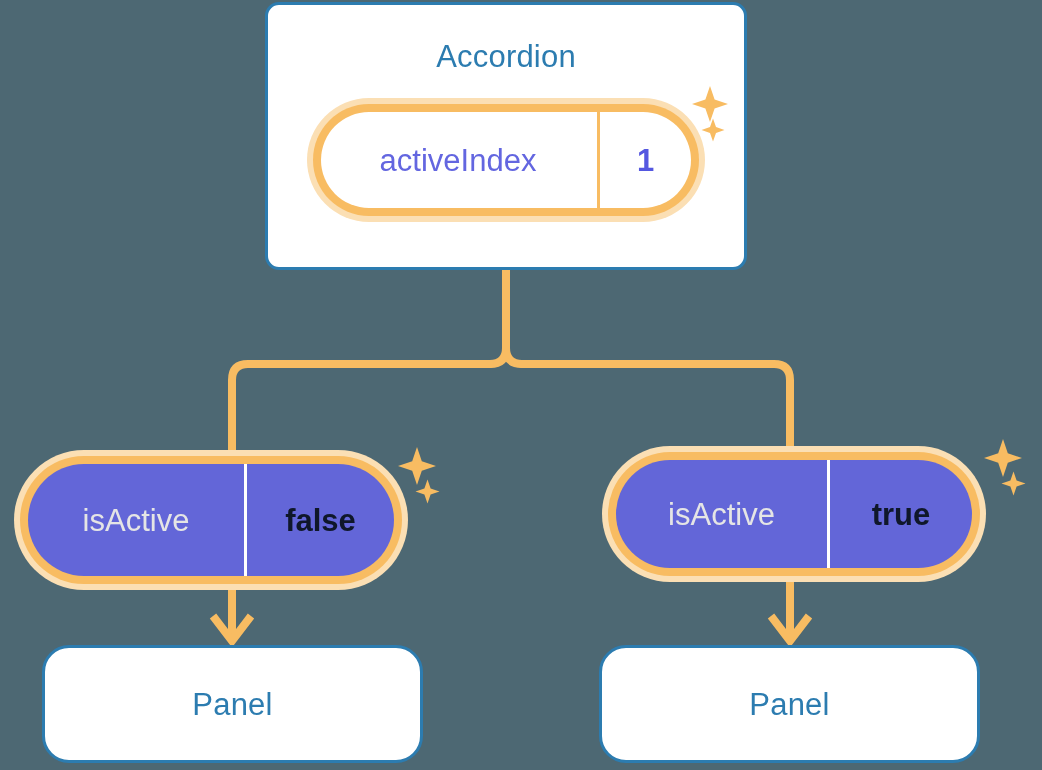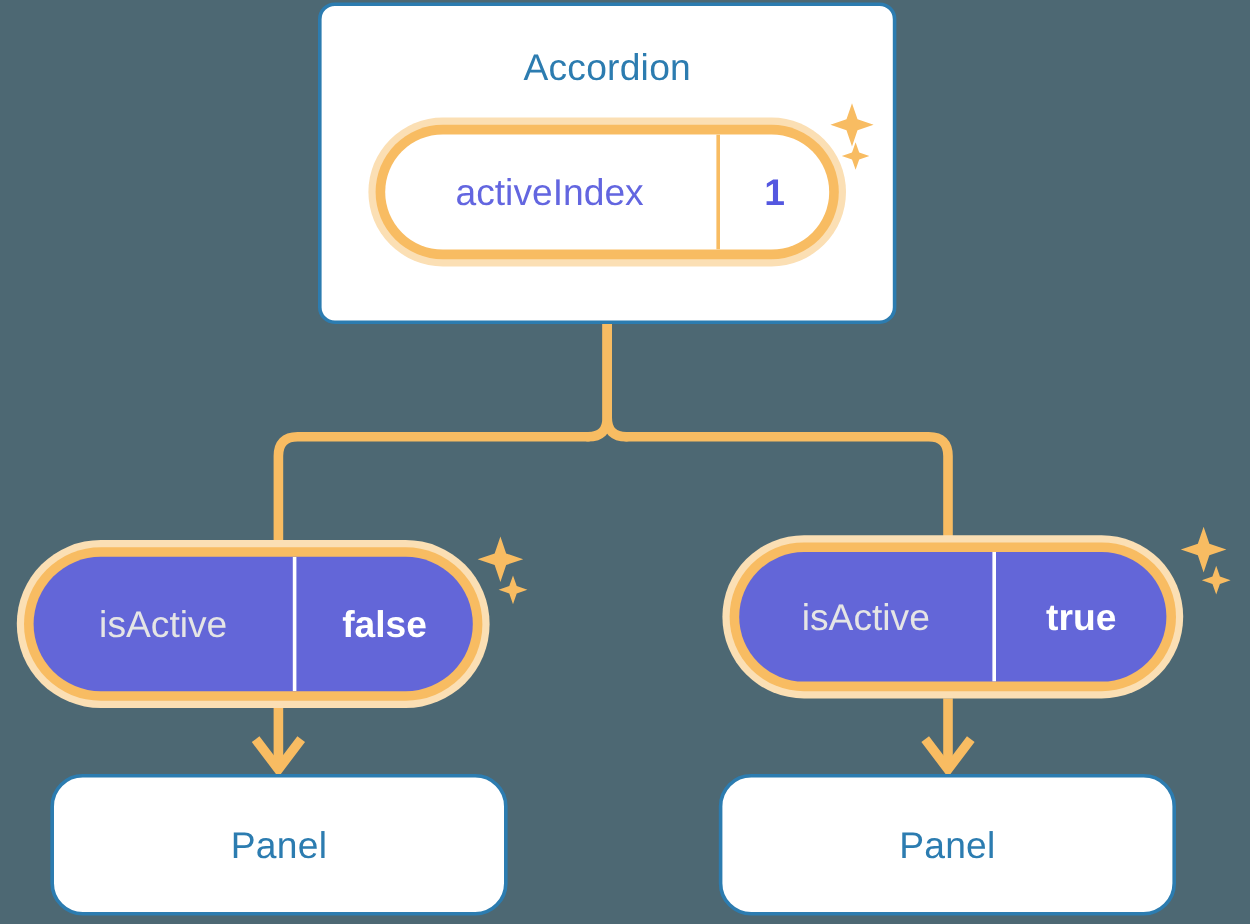--- a/index.html
+++ b/index.html
@@ -107,21 +107,21 @@
 
   
   .pill-light .pill-body { background: #ffffff; }
   .pill-light .pill-key  { color: #6366e0; font-size: 31px; }
   .pill-light .pill-val  { color: #5457e0; font-size: 31px; }
   .pill-light .pill-divider { background: #f8bc62; }
 
   
   .pill-dark .pill-body { background: #6366d8; }
   .pill-dark .pill-key  { color: #e5e5e5; font-size: 31px; }
-  .pill-dark .pill-val  { color: #ffffff; font-size: 31px; }
+  .pill-dark .pill-val  { color: #0f172a; font-size: 31px; }
   .pill-dark .pill-divider { background: #ffffff; }
 
   .pill-divider {
     width: 3px;
     flex: 0 0 3px;
     align-self: stretch;
   }
 
   
   #pill-activeindex {

